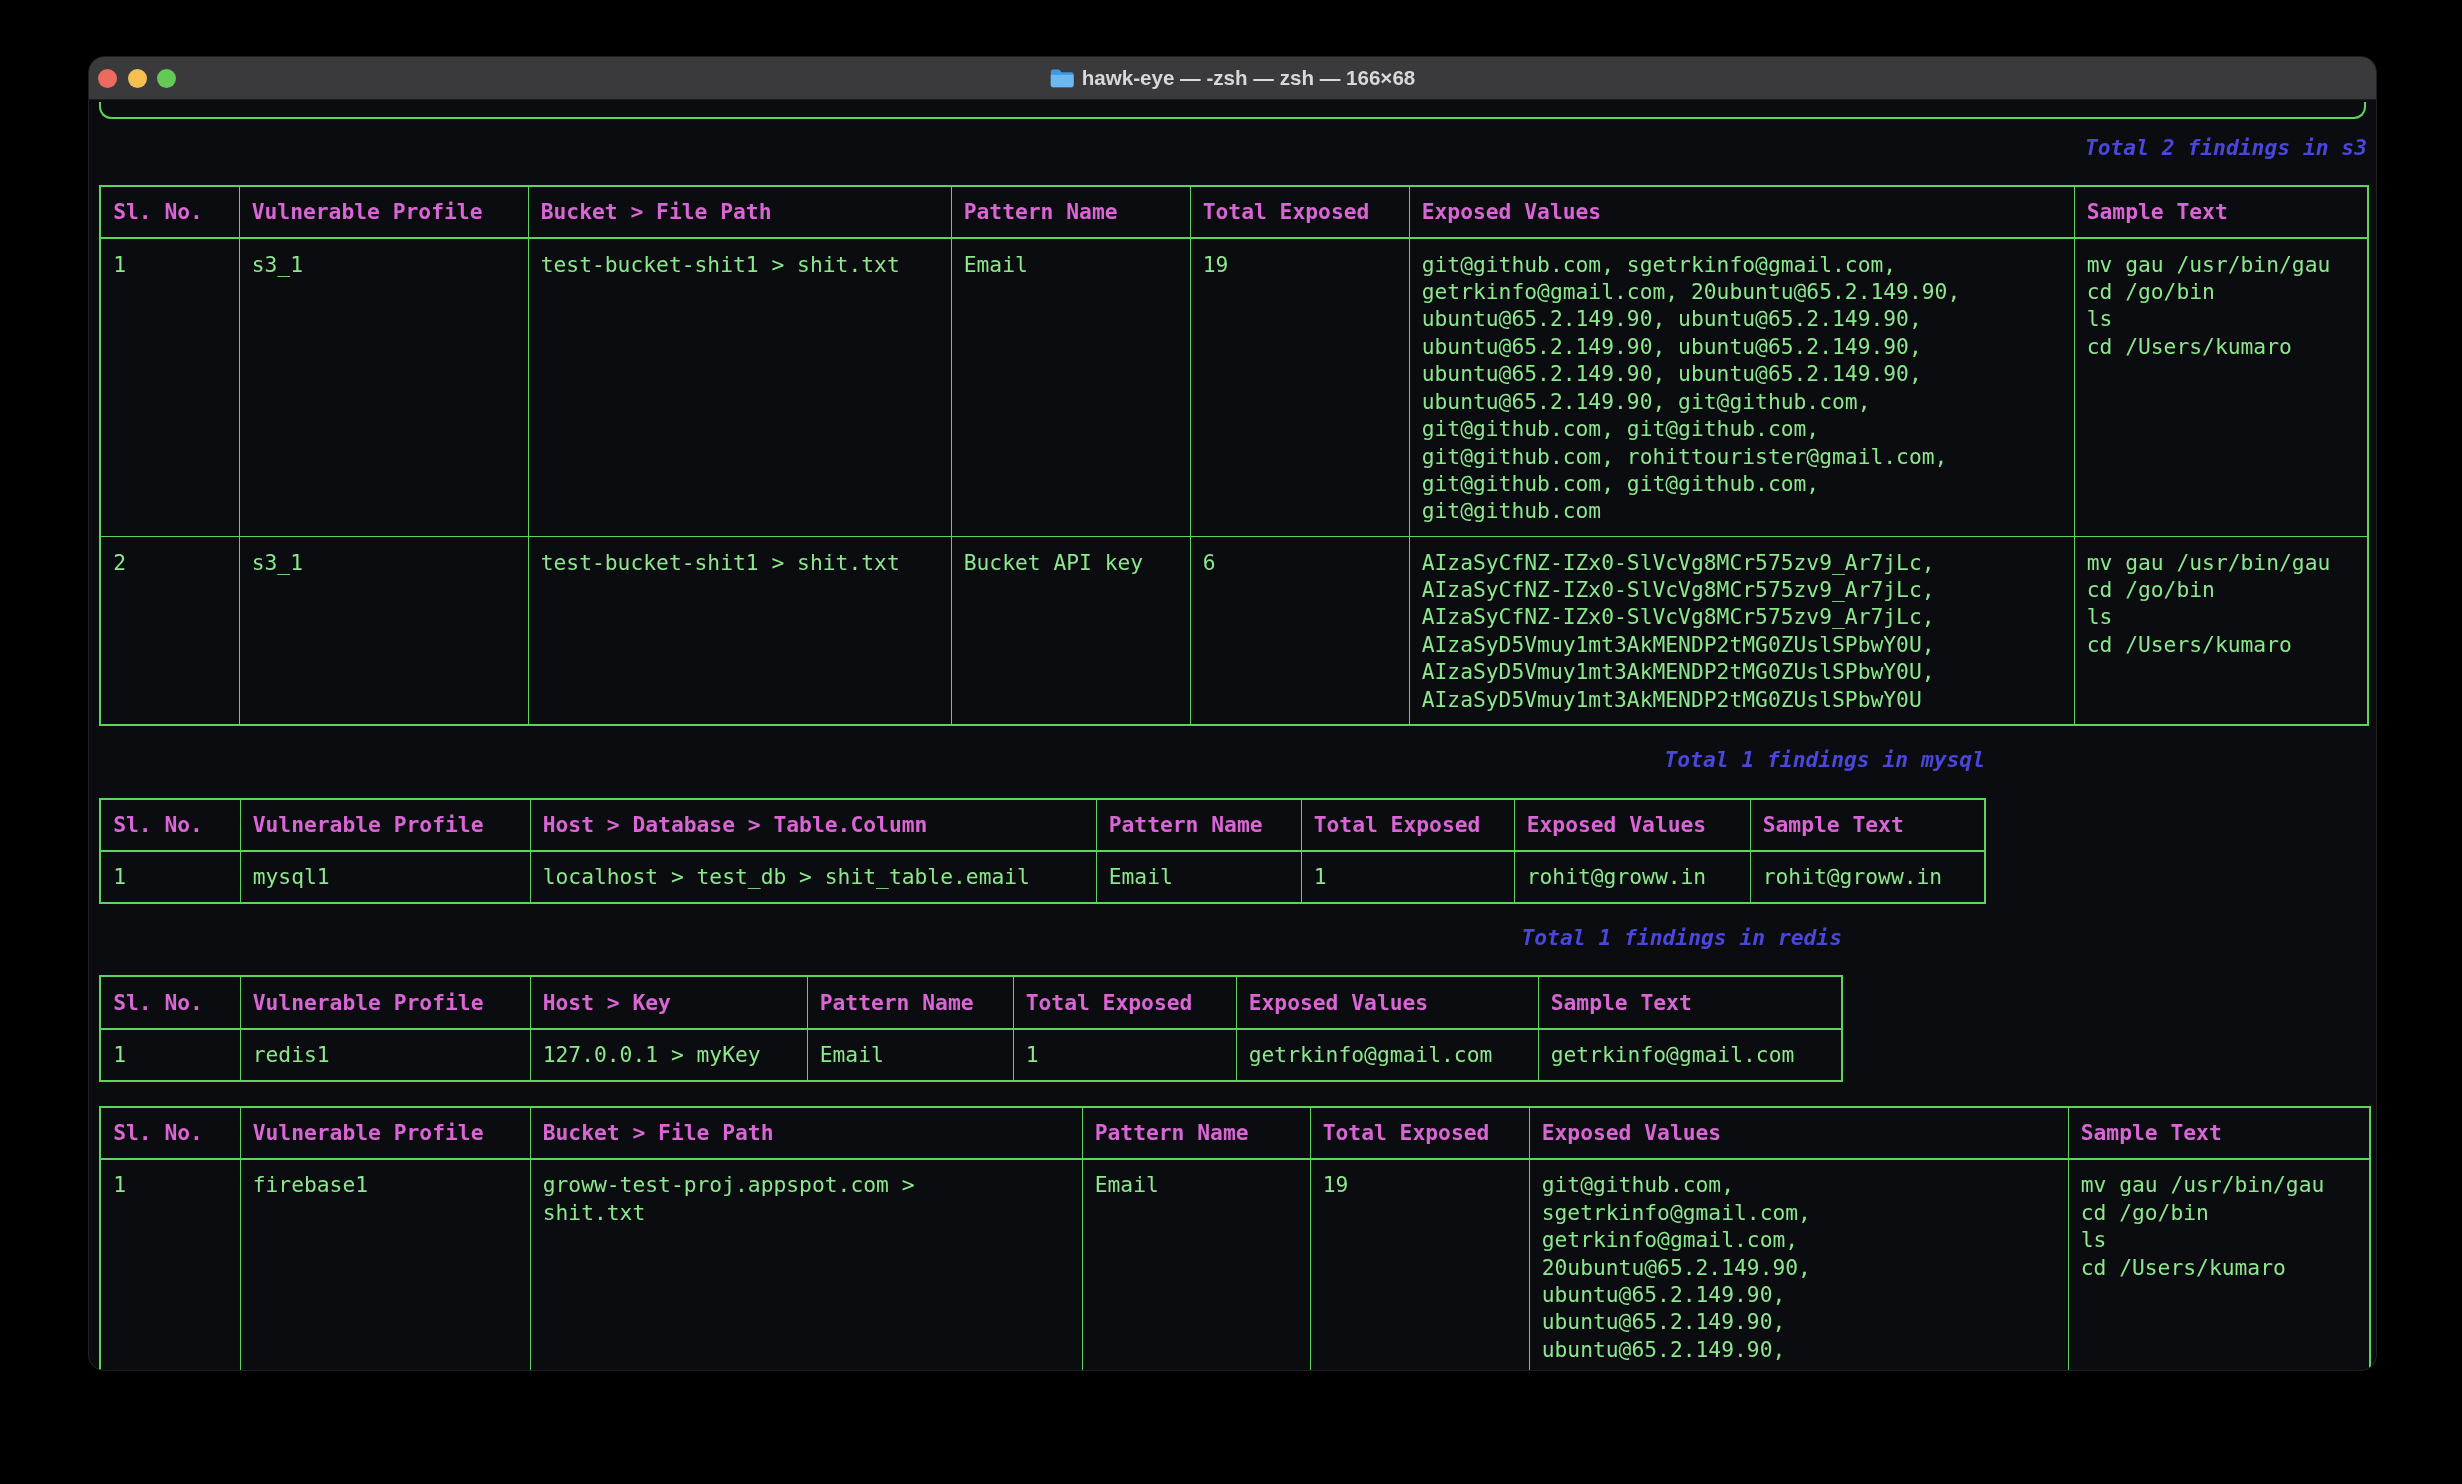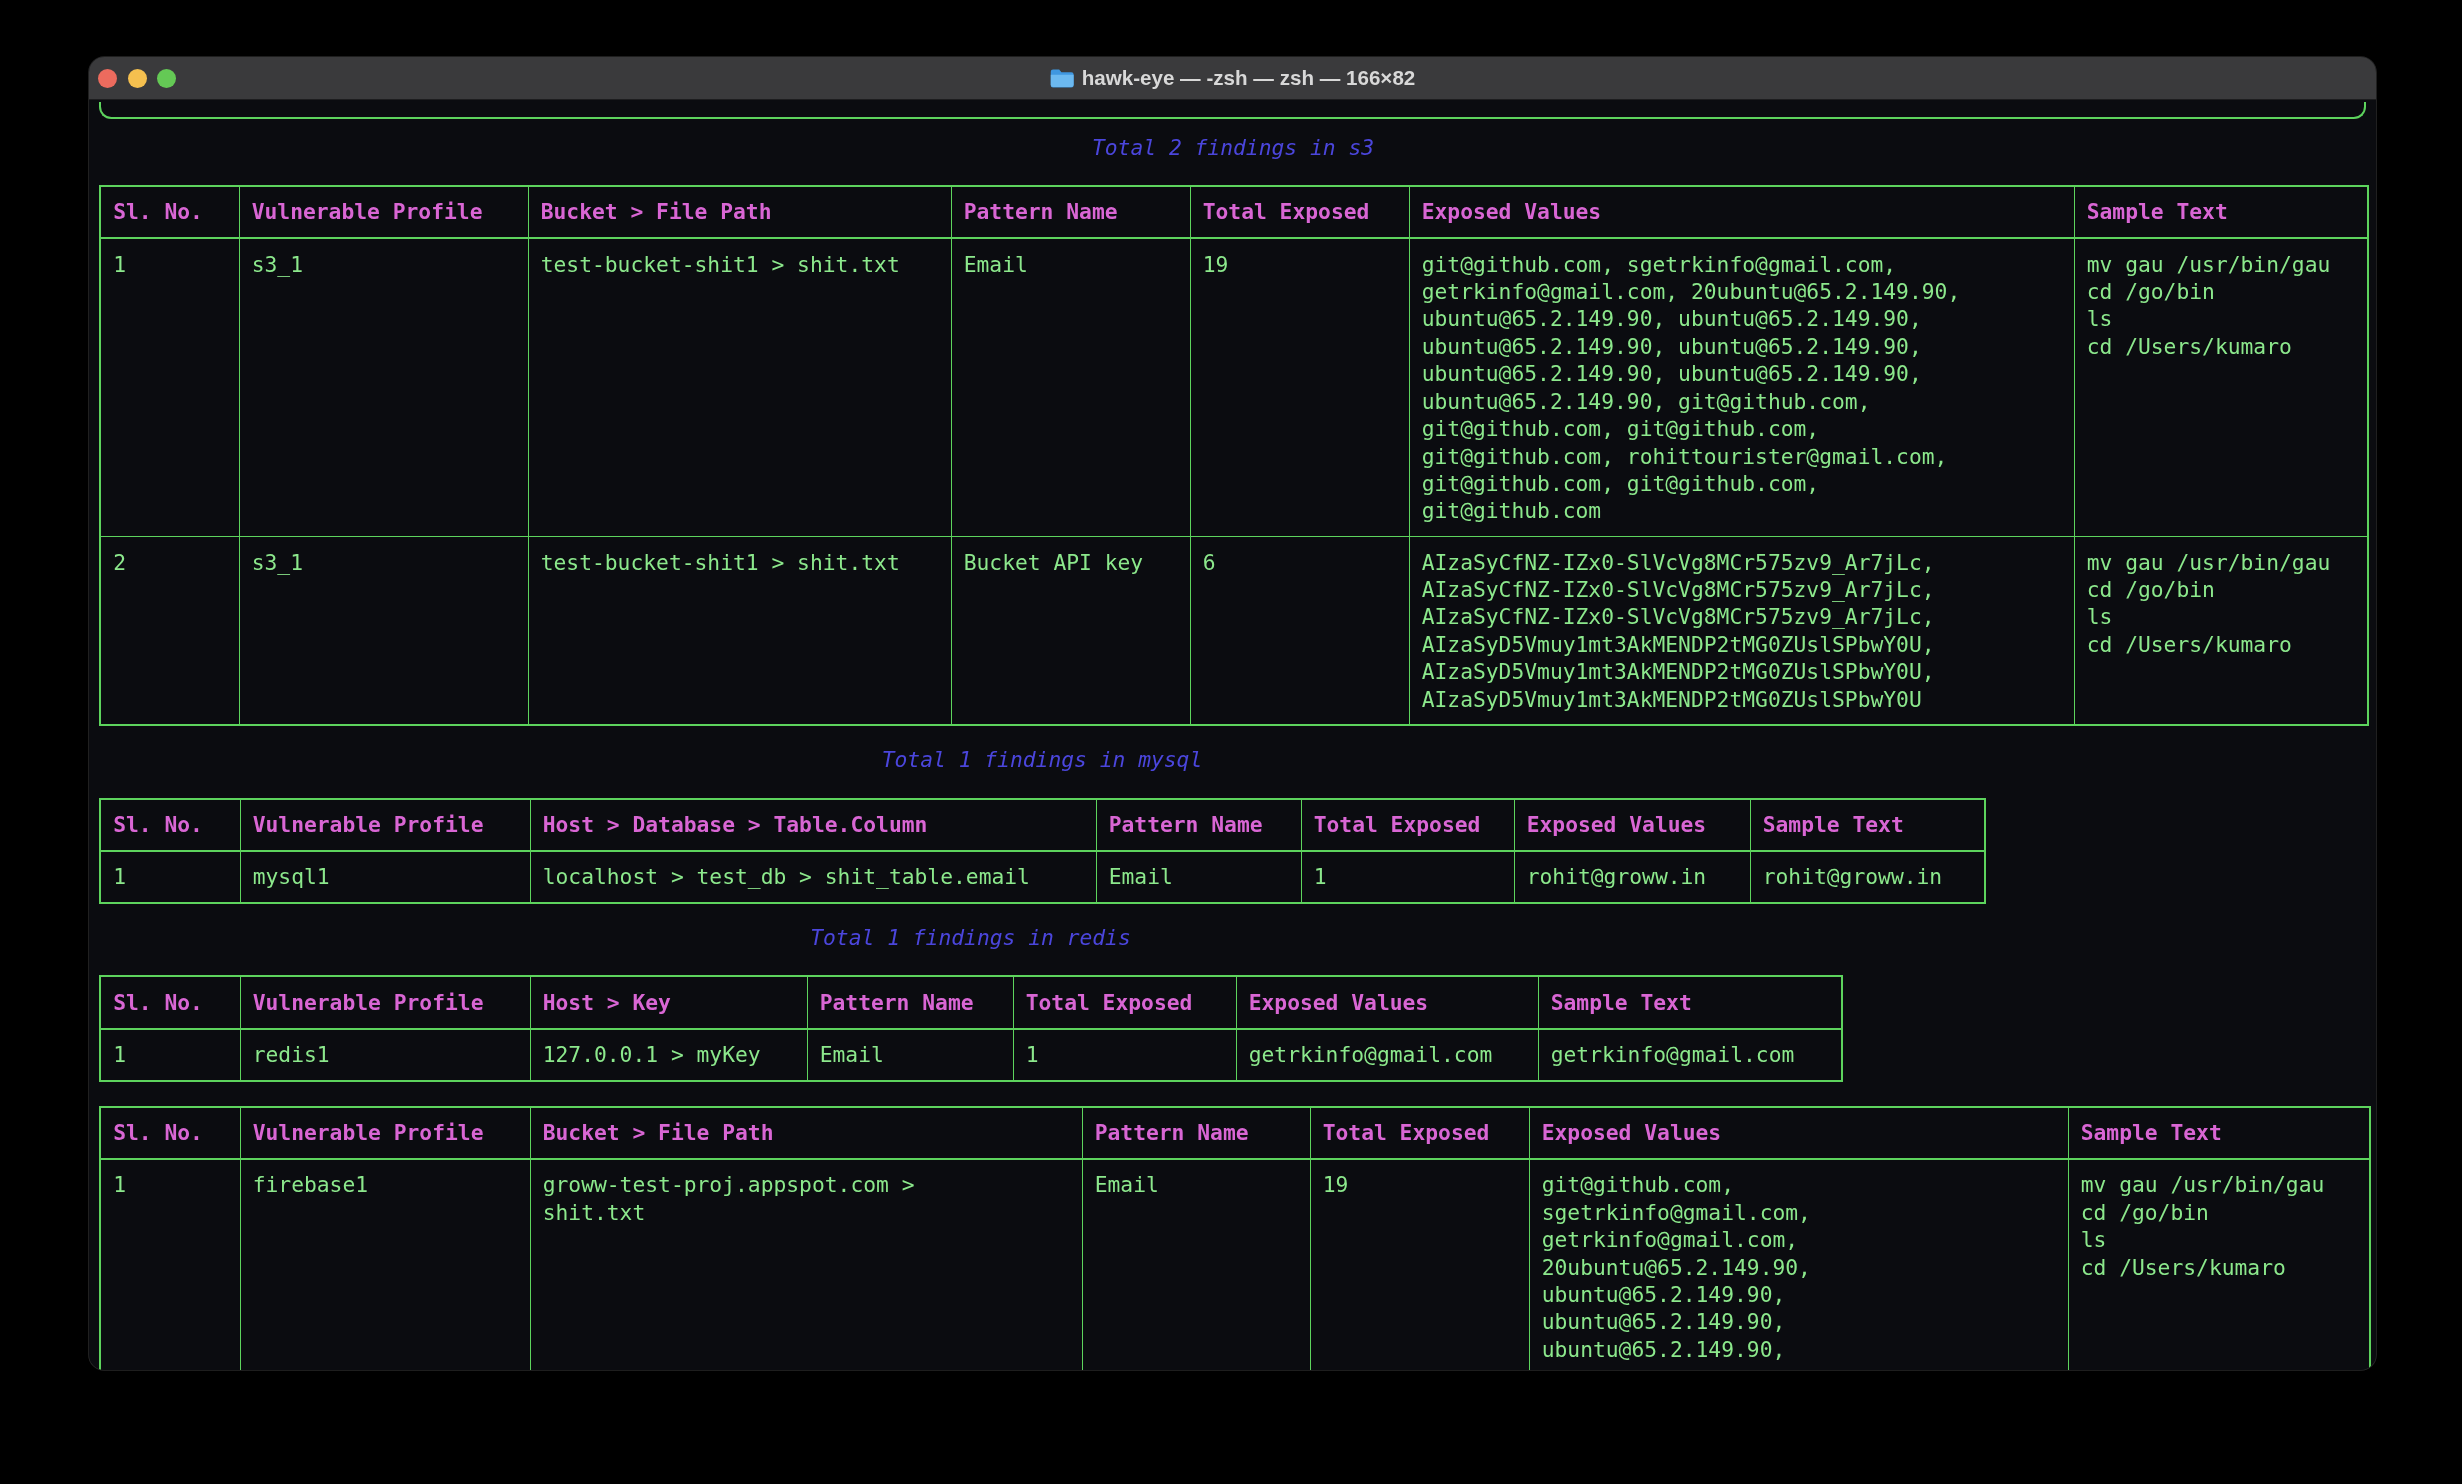--- a/index.html
+++ b/index.html
@@ -51,22 +51,22 @@
     font-size:21.3px;line-height:27.4px;
     color:var(--green-text);
   }
   .prev-box{
     width:2267px;height:17px;
     border:2.3px solid var(--green-border);
     border-top:none;
     border-radius:0 0 12.2px 12.2px;
   }
   .section-title{
-    text-align:center;
-    font-weight:normal;font-style:italic;
+    text-align:right;
+    font-weight:bold;font-style:italic;
     color:var(--blue);
     margin:20px 0 12.2px 0;
     height:27.4px;
   }
   .section-title.s3{margin-top:15.2px;}
   .findings-table{
     border-collapse:collapse;
     table-layout:fixed;
     border:2.3px solid var(--green-border);
     margin-top:24px;
@@ -125,21 +125,21 @@
     <div class="traffic">
       <span class="dot red"></span>
       <span class="dot yellow"></span>
       <span class="dot green"></span>
     </div>
     <div class="titlebar-title">
       <svg width="24.4" height="20.6" viewBox="0 0 32 27">
         <path d="M1 5 q0-3 3-3 h8 l3 3.5 h13 q3 0 3 3 v14 q0 3-3 3 H4 q-3 0-3-3 z" fill="#3f97e0"></path>
         <path d="M1 9 h30 v13 q0 3-3 3 H4 q-3 0-3-3 z" fill="#6cb9f0"></path>
       </svg>
-      <span>hawk-eye — -zsh — zsh — 166×82</span>
+      <span>hawk-eye — -zsh — zsh — 166×68</span>
     </div>
   </div>
   <div class="terminal">
     <div class="prev-box"></div>
     <div id="sections">
         <div>
           <div class="section-title s3 w-s3">Total 2 findings in s3</div>
           <table class="findings-table t-s3">
             <colgroup>
               <col>

